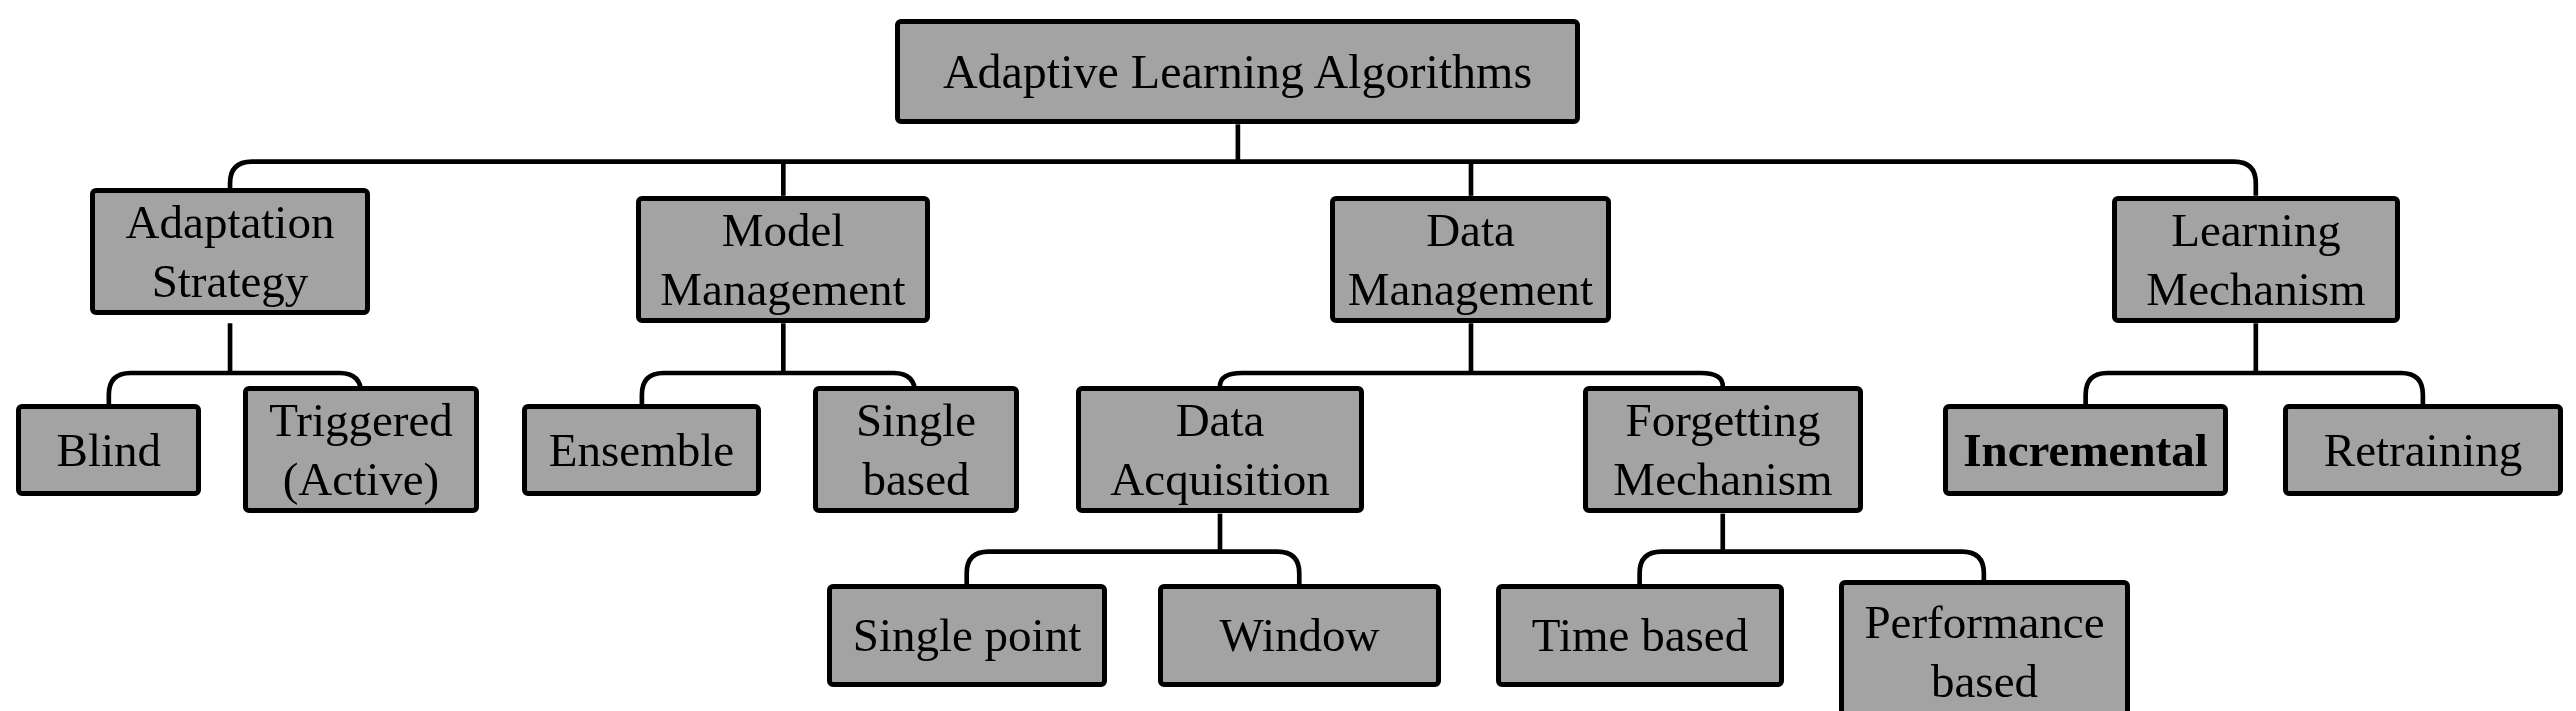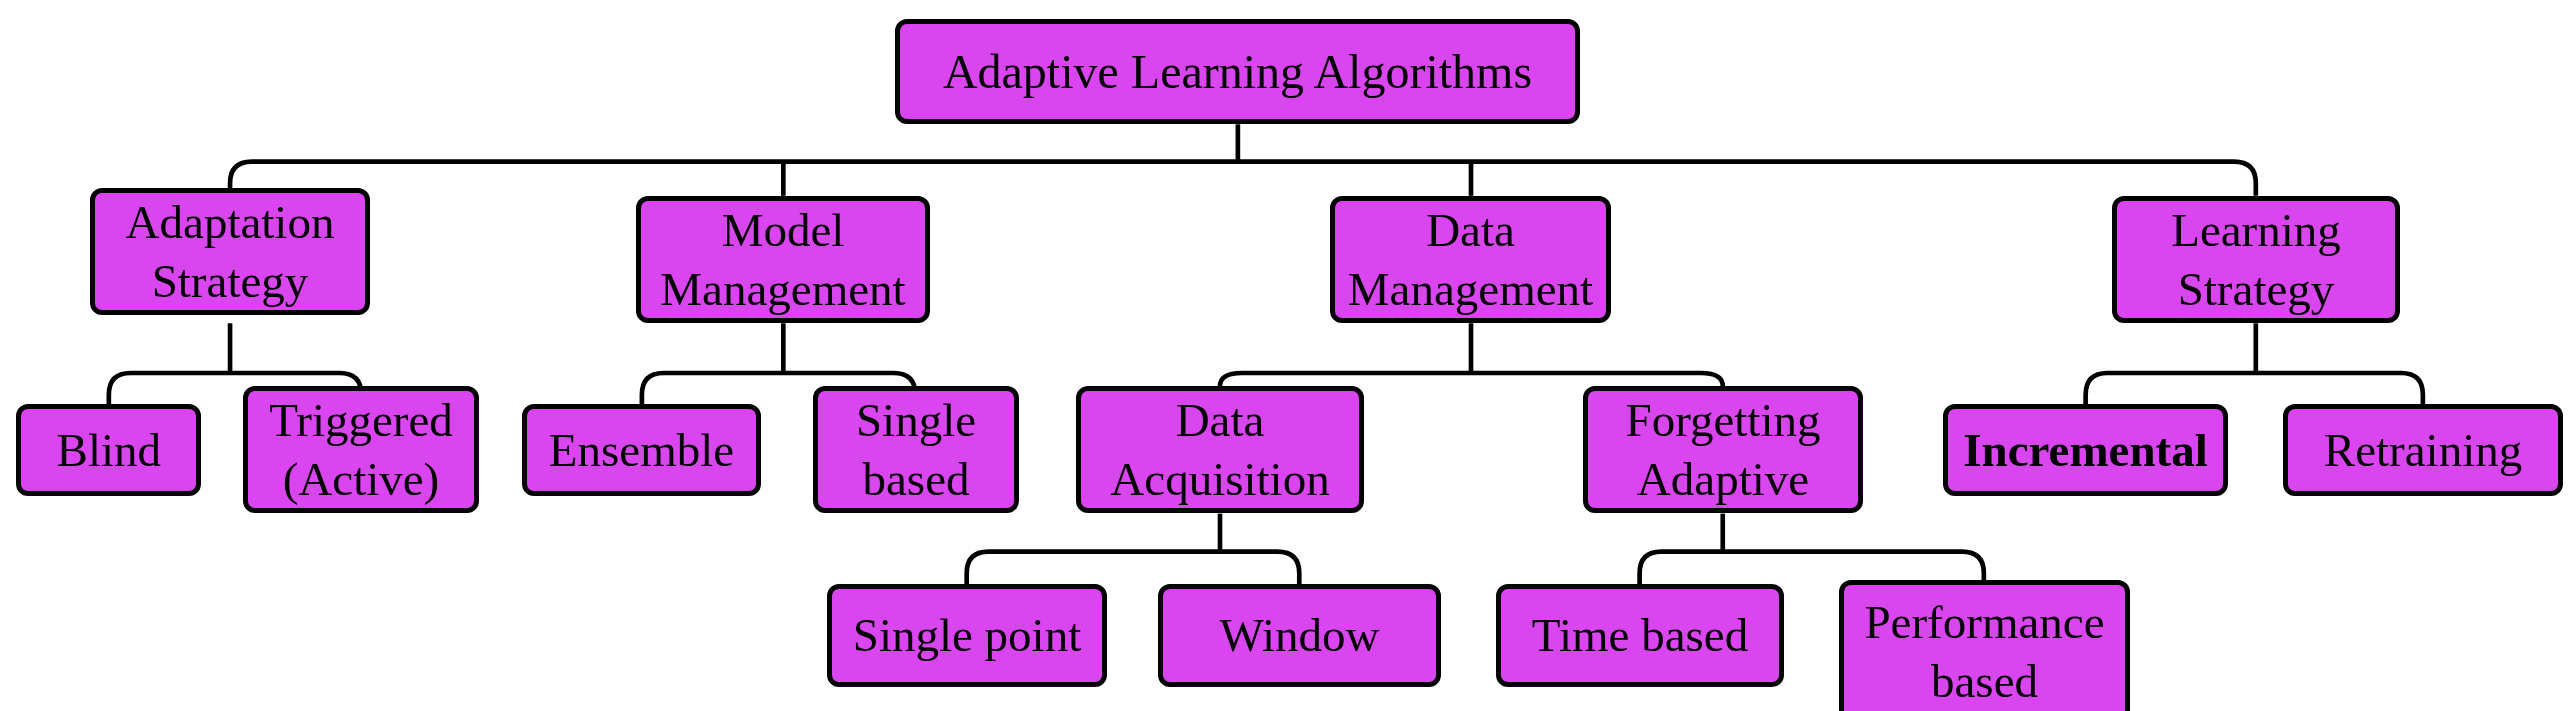--- a/index.html
+++ b/index.html
@@ -22,23 +22,23 @@
     stroke-width: 6;
     stroke-linecap: butt;
   }
   .node {
     position: absolute;
     box-sizing: border-box;
     display: flex;
     align-items: center;
     justify-content: center;
     text-align: center;
-    background: #d946ef;
+    background: #a3a3a3;
     border: 5.4px solid #000000;
-    border-radius: 12px;
+    border-radius: 6px;
     color: #000000;
     font-size: 47px;
     line-height: 59px;
     white-space: pre;
   }
   .node.root { font-size: 48px; }
 </style>
 </head>
 <body>
 
@@ -72,32 +72,32 @@
 
   <div class="node root" style="left:895px; top:19.4px; width:685px; height:105px;">Adaptive Learning Algorithms</div>
 
   <div class="node" style="left:90px; top:188px; width:280px; height:127px;">Adaptation
 Strategy</div>
   <div class="node" style="left:636px; top:196px; width:294px; height:127px;">Model
 Management</div>
   <div class="node" style="left:1330px; top:196px; width:281px; height:127px;">Data
 Management</div>
   <div class="node" style="left:2112px; top:196px; width:288px; height:127px;">Learning
-Strategy</div>
+Mechanism</div>
 
   <div class="node" style="left:16.3px; top:404px; width:185px; height:92px;">Blind</div>
   <div class="node" style="left:243px; top:386px; width:236px; height:127px;">Triggered
 (Active)</div>
   <div class="node" style="left:522px; top:404px; width:239px; height:92px;">Ensemble</div>
   <div class="node" style="left:813px; top:386px; width:206px; height:127px;">Single
 based</div>
   <div class="node" style="left:1076px; top:386px; width:288px; height:127px;">Data
 Acquisition</div>
   <div class="node" style="left:1583px; top:386px; width:280px; height:127px;">Forgetting
-Adaptive</div>
+Mechanism</div>
   <div class="node" style="left:1943px; top:404px; width:285px; height:92px;font-weight:bold;">Incremental</div>
   <div class="node" style="left:827px; top:584px; width:280px; height:103px;">Single point</div>
 
   <div class="node" style="left:2283px; top:404px; width:280px; height:92px;">Retraining</div>
   <div class="node" style="left:1158px; top:584px; width:283px; height:103px;">Window</div>
   <div class="node" style="left:1496px; top:584px; width:288px; height:103px;">Time based</div>
   <div class="node" style="left:1839px; top:580px; width:291px; height:144px;">Performance
 based</div>
 
 </div>

